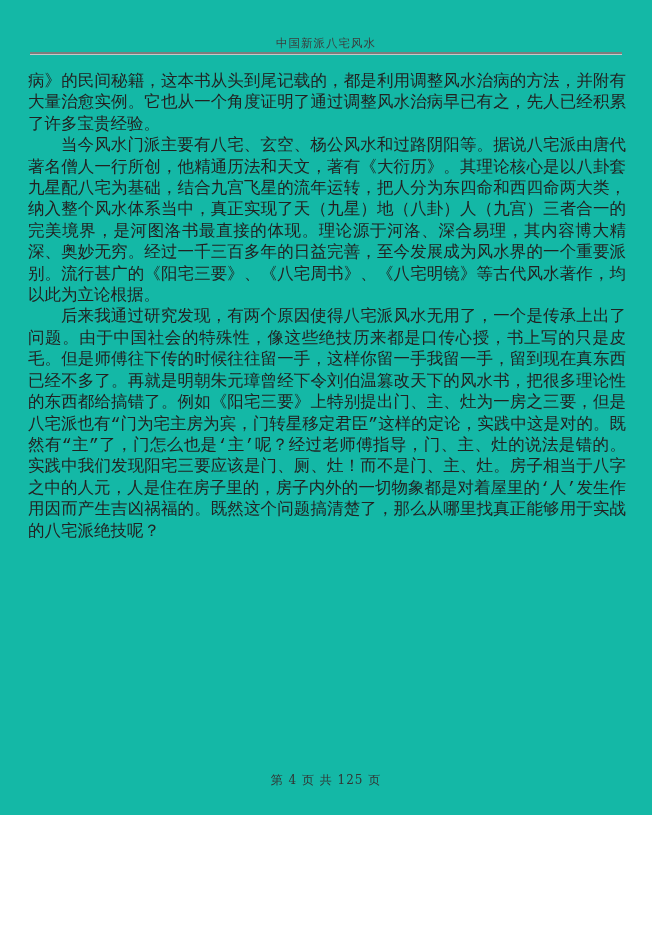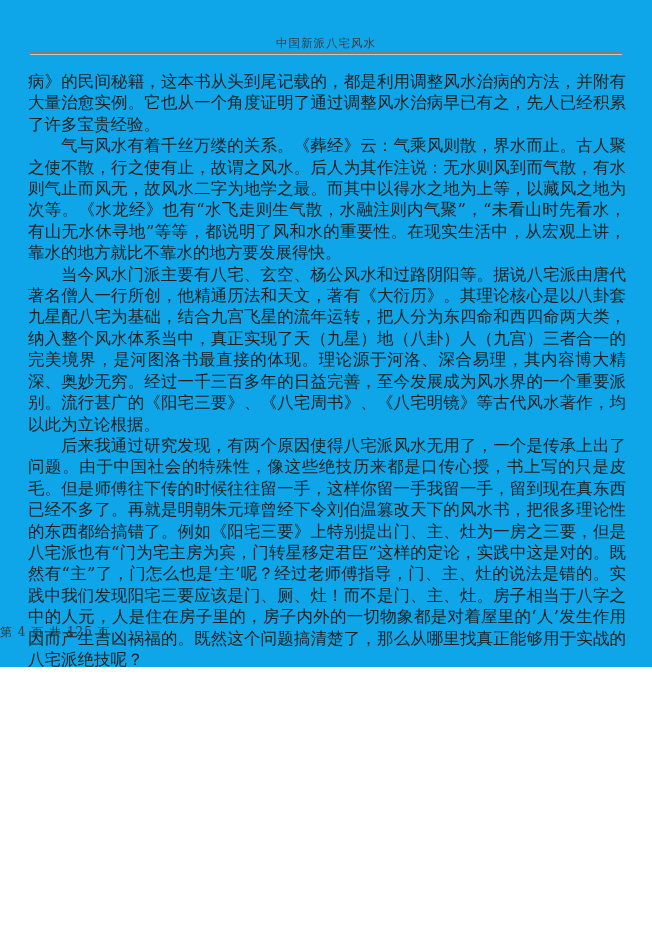--- a/index.html
+++ b/index.html
@@ -3,22 +3,22 @@
 <meta charset="utf-8">
 <style>
   html, body {
     margin: 0;
     padding: 0;
     background: #ffffff;
   }
   .page {
     position: relative;
     width: 652px;
-    height: 667px;
-    background: #0ea5e9;
+    height: 815px;
+    background: #14b8a6;
     overflow: hidden;
     font-family: "DejaVu Serif", "Liberation Serif", serif;
   }
   .running-head {
     position: absolute;
     top: 36px;
     left: 0;
     width: 100%;
     text-align: center;
     font-size: 11.5px;
@@ -40,49 +40,49 @@
     left: 28px;
     right: 26px;
     font-size: 16.5px;
     line-height: 21.4px;
     color: #222222;
     text-align: justify;
   }
   .para {
     margin: 0;
     text-indent: 2em;
+    font-family: Liberation Mono, monospace;
   }
   .para.no-indent {
     text-indent: 0;
   }
   .para.gap-before {
     margin-top: 21.4px;
   }
   .page-footer {
     position: absolute;
     bottom: 26px;
     left: 0;
     width: 100%;
-    text-align: left;
+    text-align: center;
     font-size: 12px;
     color: #333333;
     letter-spacing: 1px;
   }
 </style>
 </head>
 <body>
 
 <div class="page">
 
   <div class="running-head">中国新派八宅风水</div>
 
   <div class="header-rule"></div>
 
   <div class="page-body">
     <p class="para no-indent">病》的民间秘籍，这本书从头到尾记载的，都是利用调整风水治病的方法，并附有大量治愈实例。它也从一个角度证明了通过调整风水治病早已有之，先人已经积累了许多宝贵经验。</p>
-    <p class="para">气与风水有着千丝万缕的关系。《葬经》云：气乘风则散，界水而止。古人聚之使不散，行之使有止，故谓之风水。后人为其作注说：无水则风到而气散，有水则气止而风无，故风水二字为地学之最。而其中以得水之地为上等，以藏风之地为次等。《水龙经》也有“水飞走则生气散，水融注则内气聚”，“未看山时先看水，有山无水休寻地”等等，都说明了风和水的重要性。在现实生活中，从宏观上讲，靠水的地方就比不靠水的地方要发展得快。</p>
     <p class="para">当今风水门派主要有八宅、玄空、杨公风水和过路阴阳等。据说八宅派由唐代著名僧人一行所创，他精通历法和天文，著有《大衍历》。其理论核心是以八卦套九星配八宅为基础，结合九宫飞星的流年运转，把人分为东四命和西四命两大类，纳入整个风水体系当中，真正实现了天（九星）地（八卦）人（九宫）三者合一的完美境界，是河图洛书最直接的体现。理论源于河洛、深合易理，其内容博大精深、奥妙无穷。经过一千三百多年的日益完善，至今发展成为风水界的一个重要派别。流行甚广的《阳宅三要》、《八宅周书》、《八宅明镜》等古代风水著作，均以此为立论根据。</p>
     <p class="para">后来我通过研究发现，有两个原因使得八宅派风水无用了，一个是传承上出了问题。由于中国社会的特殊性，像这些绝技历来都是口传心授，书上写的只是皮毛。但是师傅往下传的时候往往留一手，这样你留一手我留一手，留到现在真东西已经不多了。再就是明朝朱元璋曾经下令刘伯温篡改天下的风水书，把很多理论性的东西都给搞错了。例如《阳宅三要》上特别提出门、主、灶为一房之三要，但是八宅派也有“门为宅主房为宾，门转星移定君臣”这样的定论，实践中这是对的。既然有“主”了，门怎么也是‘主’呢？经过老师傅指导，门、主、灶的说法是错的。实践中我们发现阳宅三要应该是门、厕、灶！而不是门、主、灶。房子相当于八字之中的人元，人是住在房子里的，房子内外的一切物象都是对着屋里的‘人’发生作用因而产生吉凶祸福的。既然这个问题搞清楚了，那么从哪里找真正能够用于实战的八宅派绝技呢？</p>
   </div>
 
   <div class="page-footer">第 4 页 共 125 页</div>
 
 </div>
 
 </body></html>

